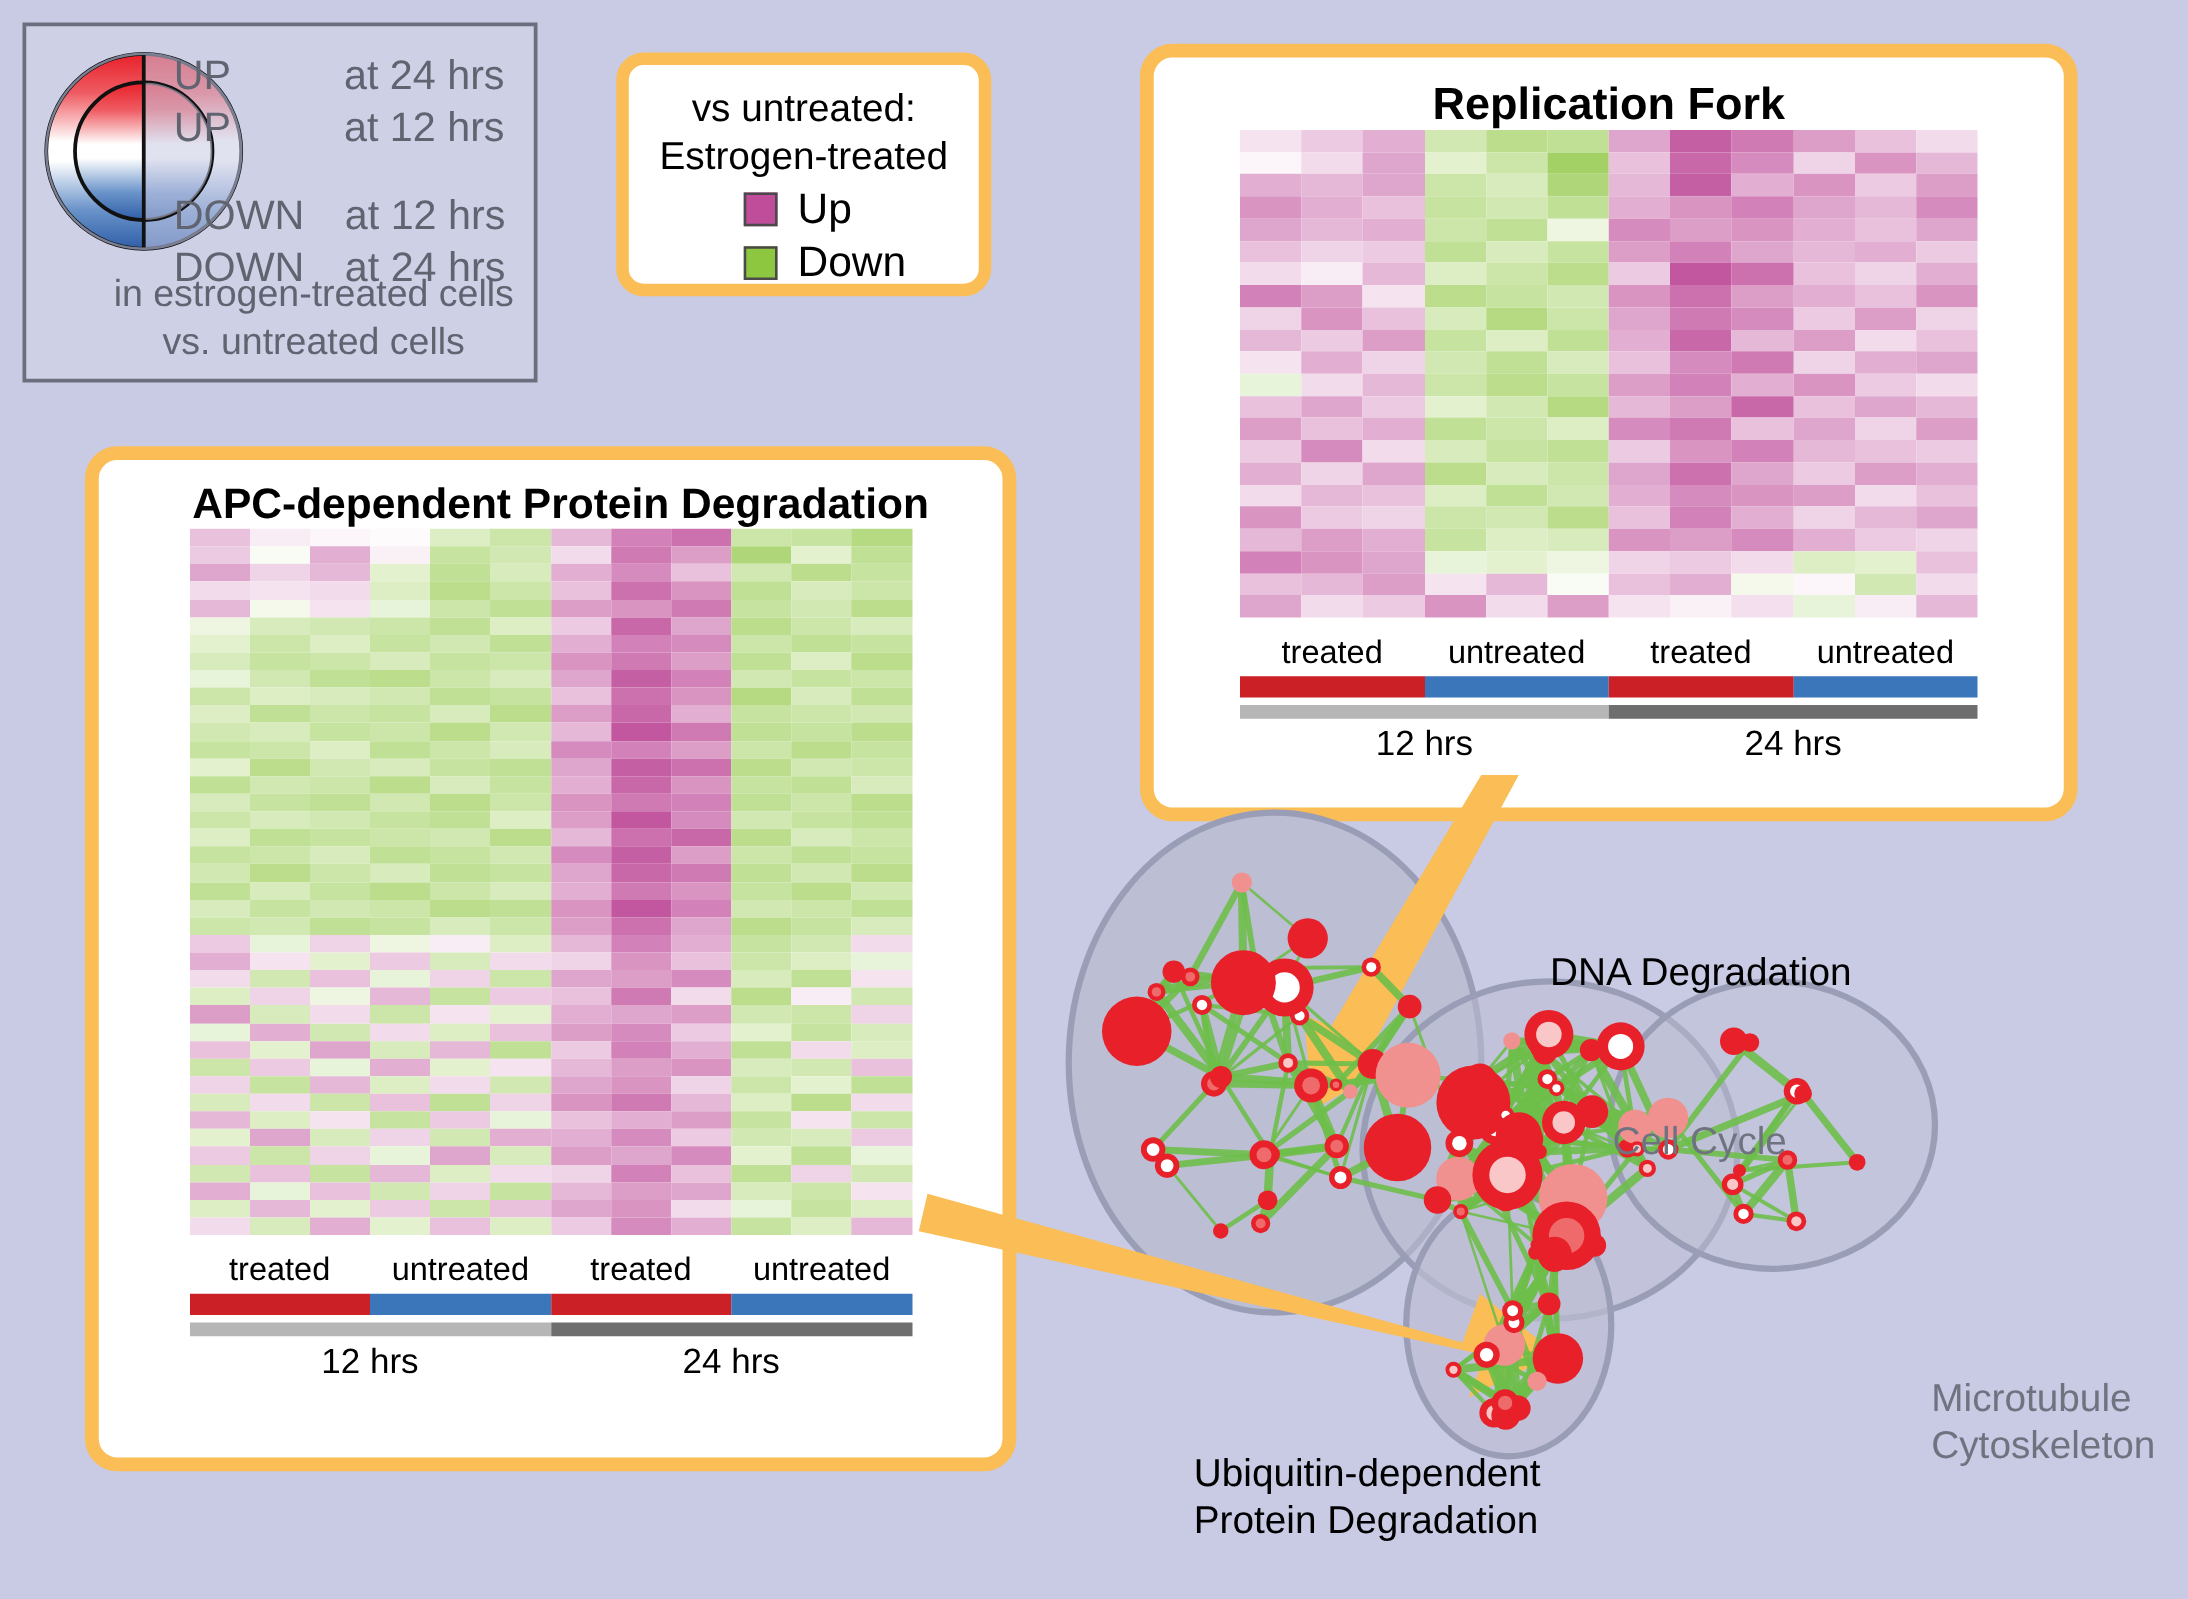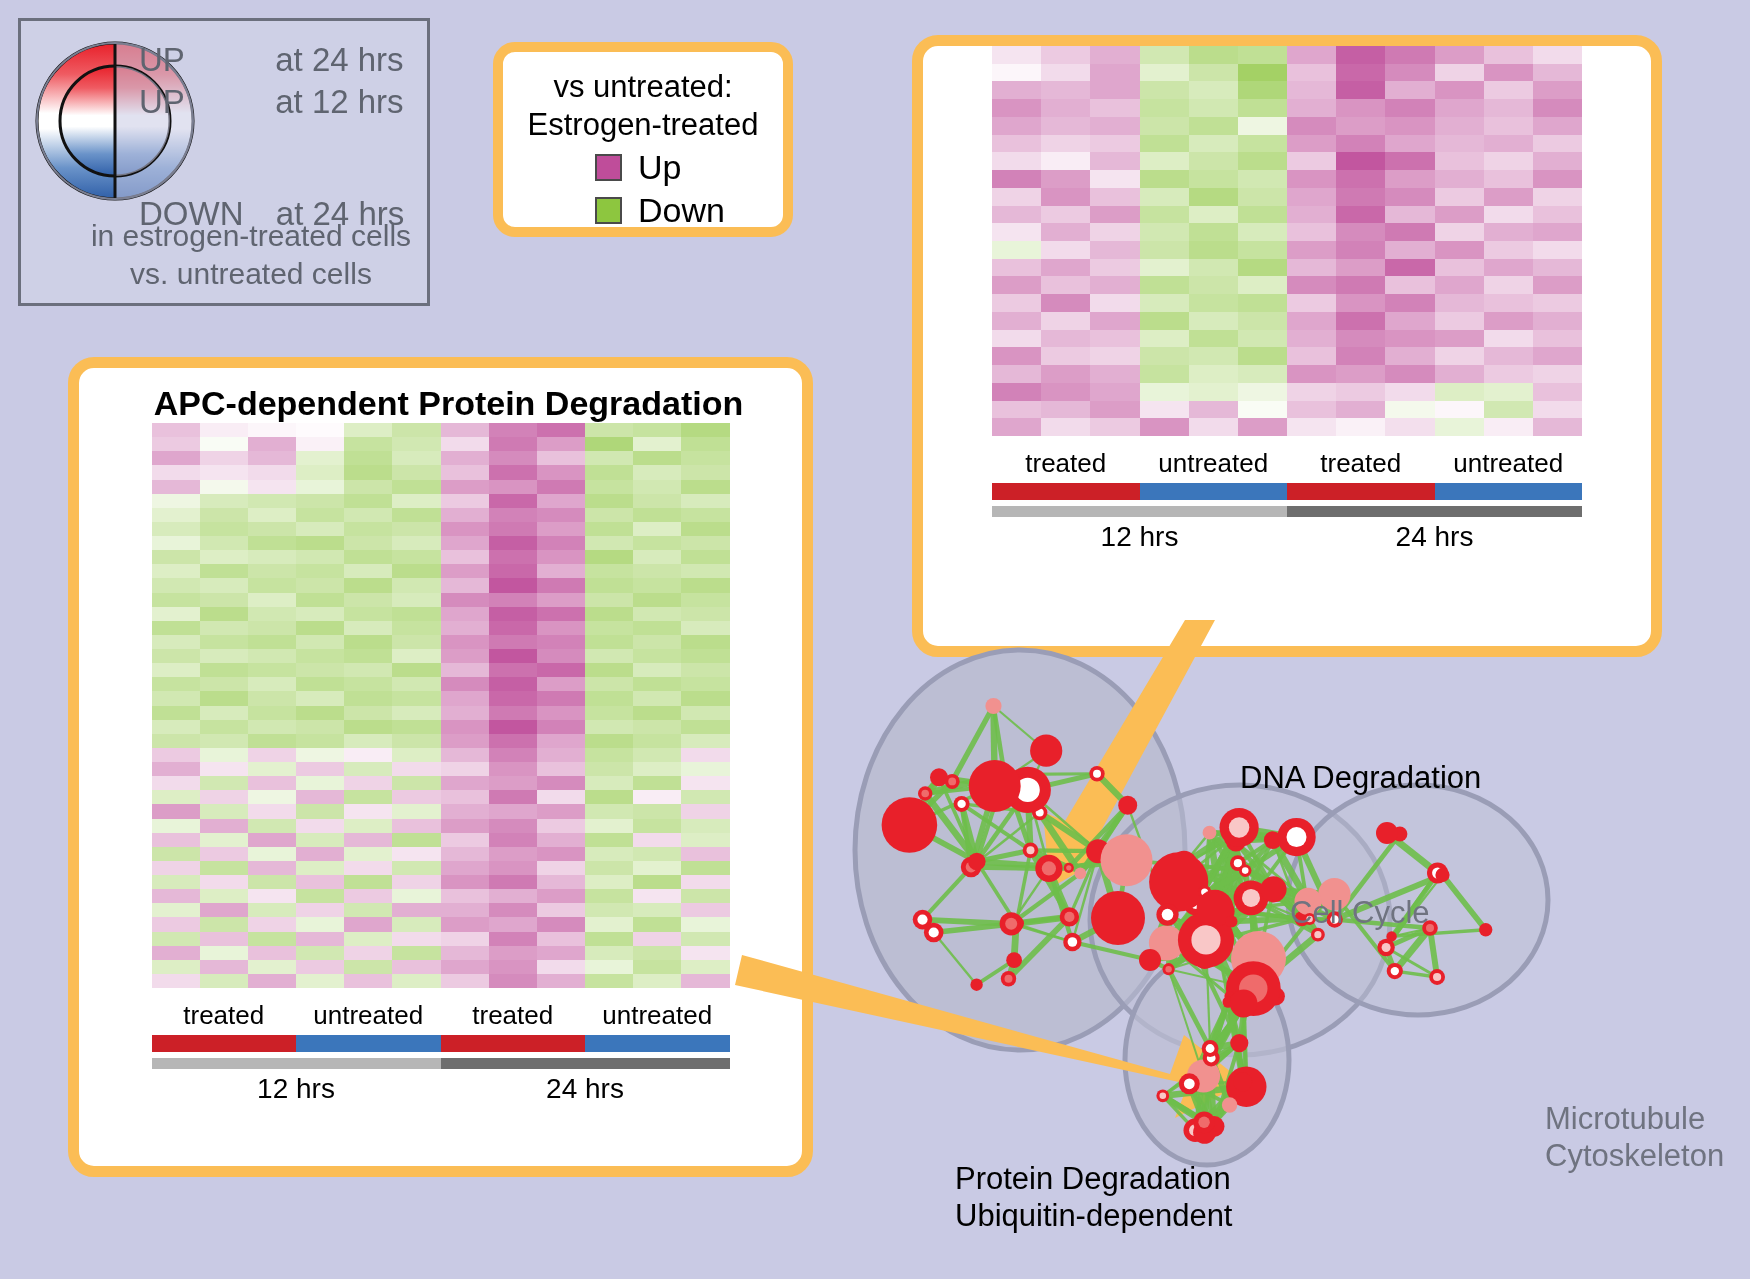--- a/index.html
+++ b/index.html
@@ -82,20 +82,25 @@
   <div class="key-row" style="left:118px;top:20px;">
     <span class="kw">UP</span>
     <span style="display:inline-block;width:72px;"></span>
     <span>at 24 hrs</span>
   </div>
   <div class="key-row" style="left:118px;top:62px;">
     <span class="kw">UP</span>
     <span style="display:inline-block;width:72px;"></span>
     <span>at 12 hrs</span>
   </div>
+  <div class="key-row" style="left:118px;top:132px;">
+    <span class="kw">DOWN</span>
+    <span style="display:inline-block;width:14px;"></span>
+    <span>at 12 hrs</span>
+  </div>
   <div class="key-row" style="left:118px;top:174px;">
     <span class="kw">DOWN</span>
     <span style="display:inline-block;width:14px;"></span>
     <span>at 24 hrs</span>
   </div>
 
   <div id="key-foot">
     <div>in estrogen-treated cells</div>
     <div>vs. untreated cells</div>
   </div>
@@ -110,20 +115,21 @@
     <span class="ud-sw" id="sw-up" style="background: rgb(191, 77, 154);"></span>
     <span class="ud-lab">Up</span>
   </div>
   <div class="ud-item">
     <span class="ud-sw" id="sw-down" style="background: rgb(141, 198, 63);"></span>
     <span class="ud-lab">Down</span>
   </div>
 </div>
 
 <div class="panel" id="panel-rf">
+  <div class="panel-title">Replication Fork</div>
   <div class="hm" id="hm-rf" style="grid-template-columns: repeat(12, 1fr); grid-template-rows: repeat(22, 1fr); width: 590px; height: 390px;">
       <div style="background:rgb(245,228,240)"></div>
       <div style="background:rgb(236,202,225)"></div>
       <div style="background:rgb(226,175,210)"></div>
       <div style="background:rgb(209,232,178)"></div>
       <div style="background:rgb(187,221,140)"></div>
       <div style="background:rgb(192,224,149)"></div>
       <div style="background:rgb(223,166,205)"></div>
       <div style="background:rgb(197,95,164)"></div>
       <div style="background:rgb(207,122,179)"></div>
@@ -1402,15 +1408,15 @@
     </g>
 </svg>
 
 <div class="net-label" id="lab-dna">DNA Degradation</div>
 <div class="net-label" id="lab-cc">Cell Cycle</div>
 <div class="net-label" id="lab-mt">
   <div>Microtubule</div>
   <div>Cytoskeleton</div>
 </div>
 <div class="net-label" id="lab-ub">
+  <div>Ubiquitin-dependent</div>
   <div>Protein Degradation</div>
-  <div>Ubiquitin-dependent</div>
 </div>
 
 </body></html>

